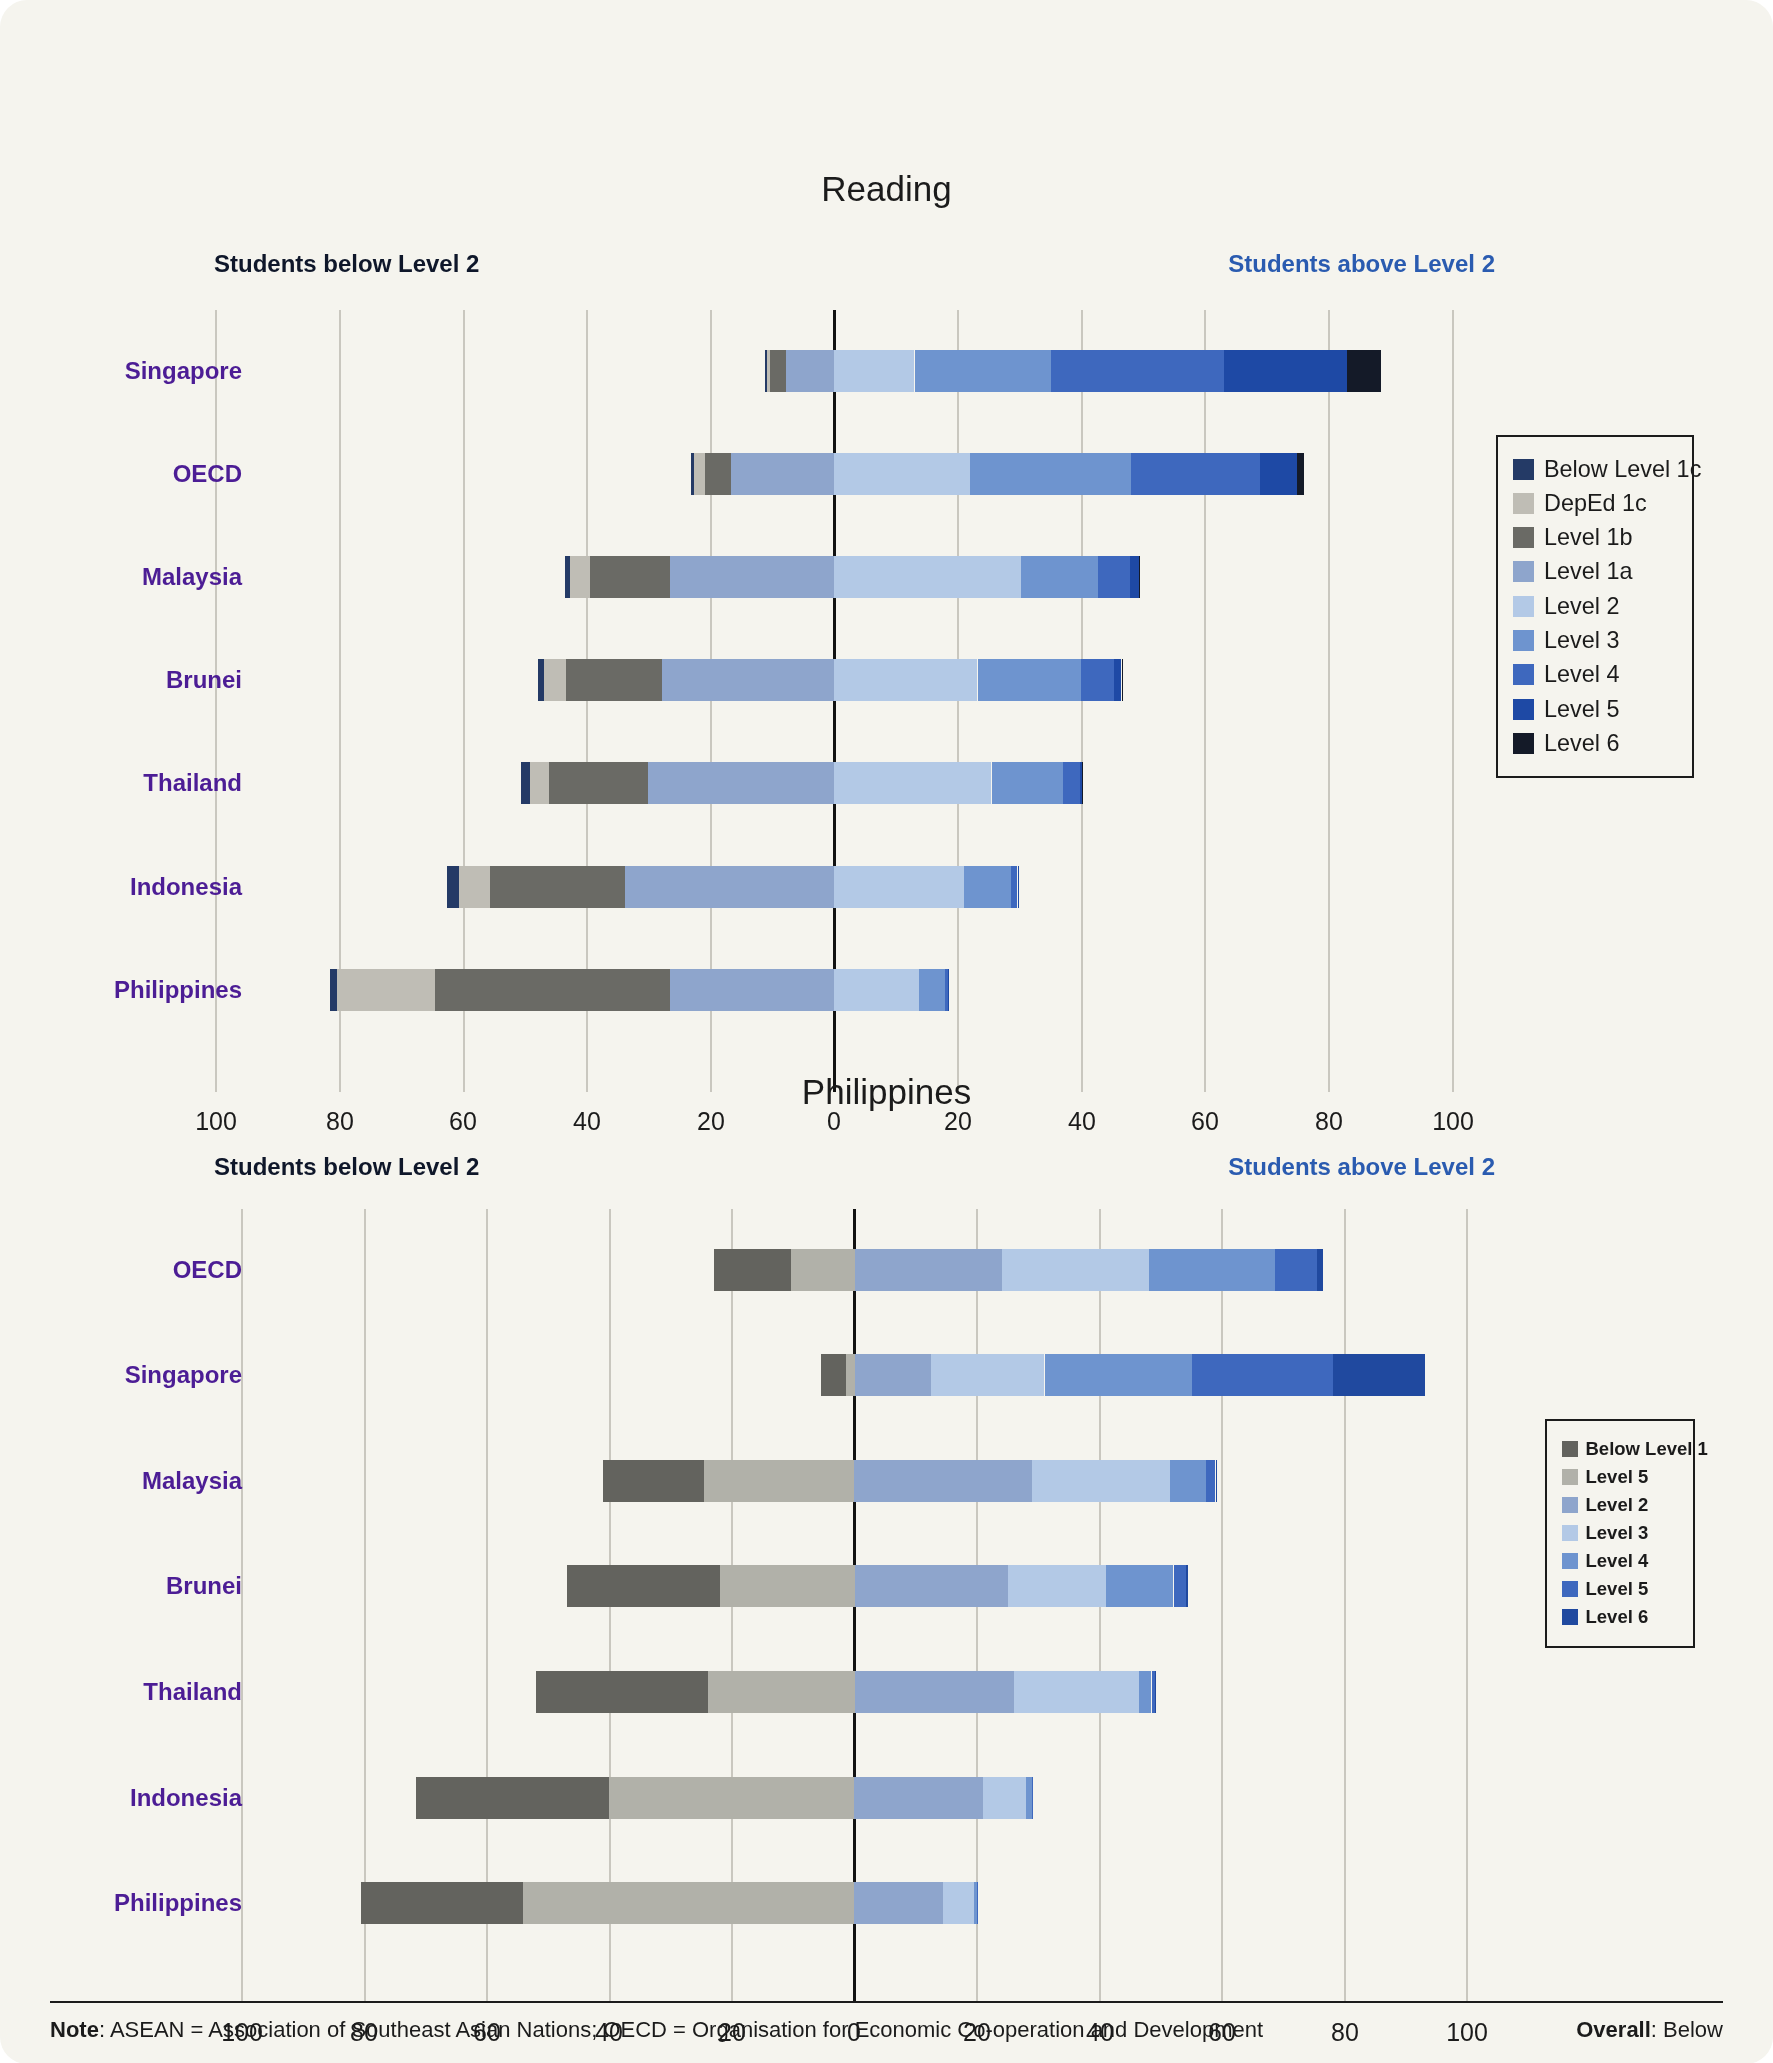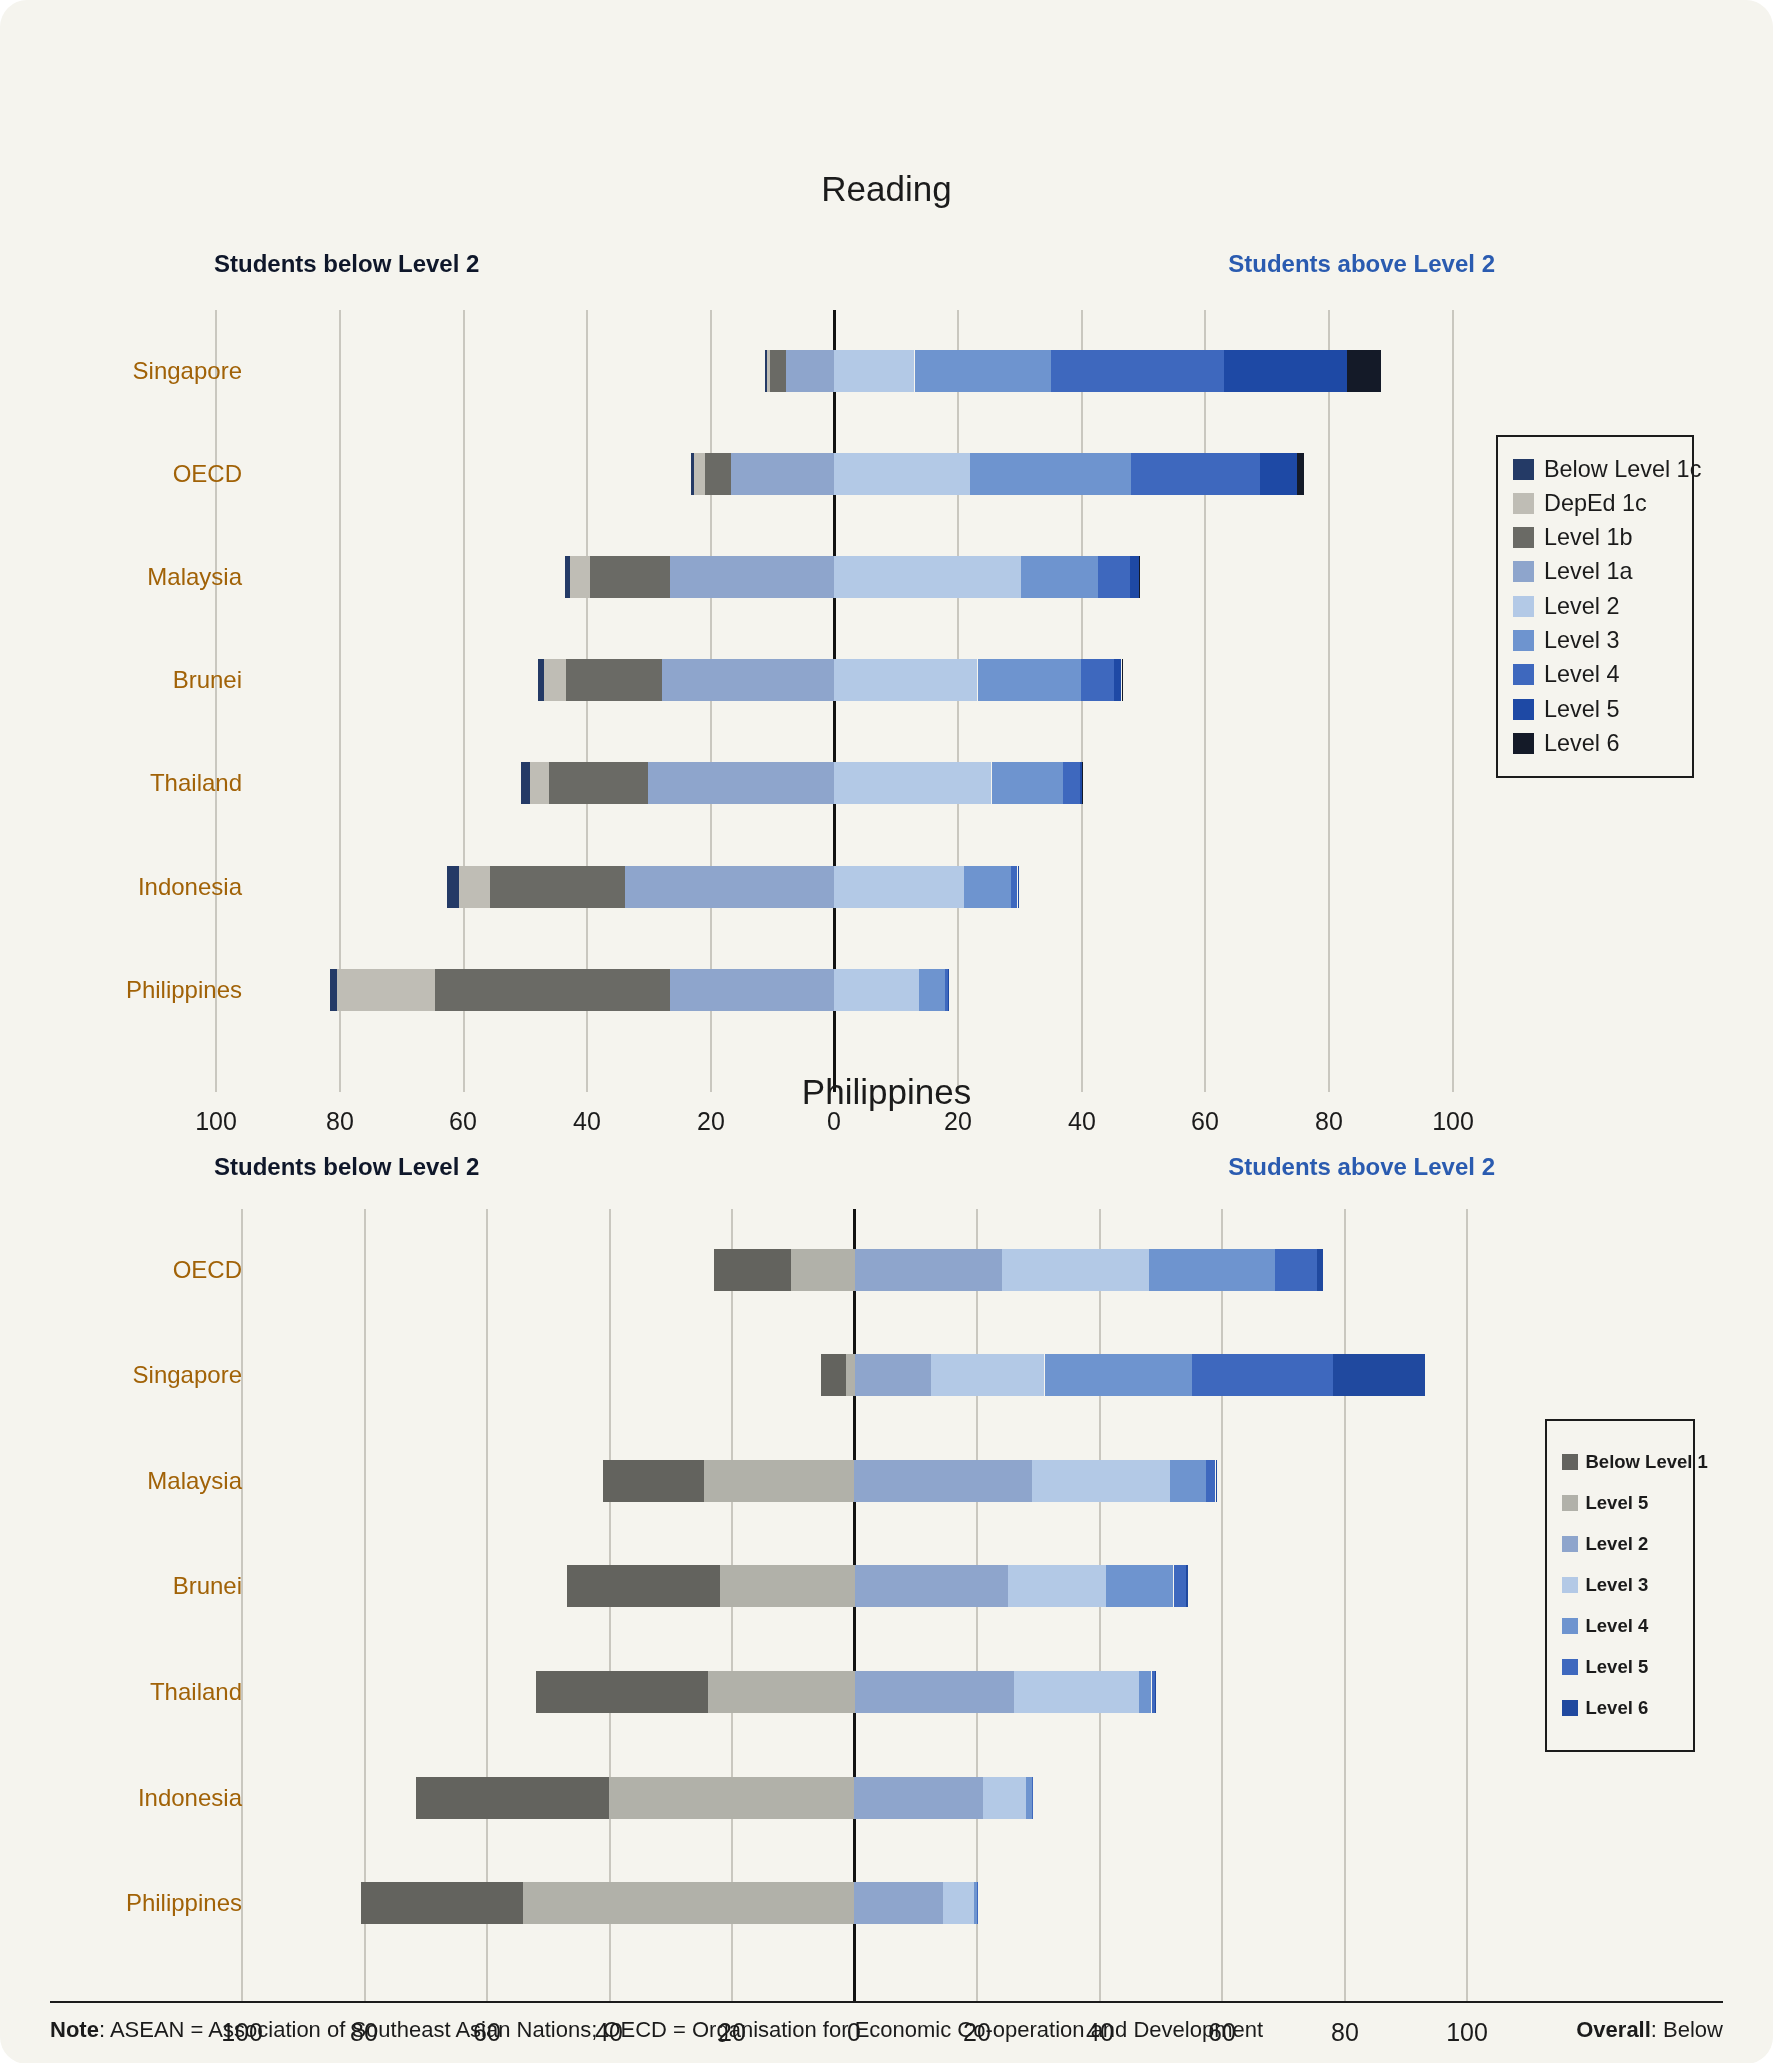--- a/index.html
+++ b/index.html
@@ -67,24 +67,25 @@
   }
   .zeroline {
     position: absolute;
     width: 3.2px;
     background: #121212;
   }
   .cat-label {
     position: absolute;
     right: 12px;
     font-size: 24px;
-    color: #a16207;
+    color: #4c1d95;
     text-align: right;
     white-space: nowrap;
     transform: translateY(-50%);
+    font-weight: bold;
   }
   .bar {
     position: absolute;
     height: 42px;
     transform: translateY(-50%);
   }
   .seg {
     position: absolute;
     top: 0;
     height: 100%;
@@ -116,21 +117,21 @@
     height: 21px;
     margin-right: 10.5px;
     flex: none;
   }
   .legend-label {
     font-size: 23.4px;
     color: #1b1b1b;
   }
   .legend.small .legend-swatch { width: 16px; height: 16px; margin-right: 8px; }
   .legend.small .legend-label  { font-size: 18.5px; font-weight: bold; }
-  .legend.small .legend-row    { margin: 19px 0; }
+  .legend.small .legend-row    { margin: 6px 0; }
 
   
   .footer {
     position: absolute;
     left: 0; right: 0;
     bottom: 21px;
     padding: 0 50px;
     box-sizing: border-box;
     display: flex;
     justify-content: space-between;

